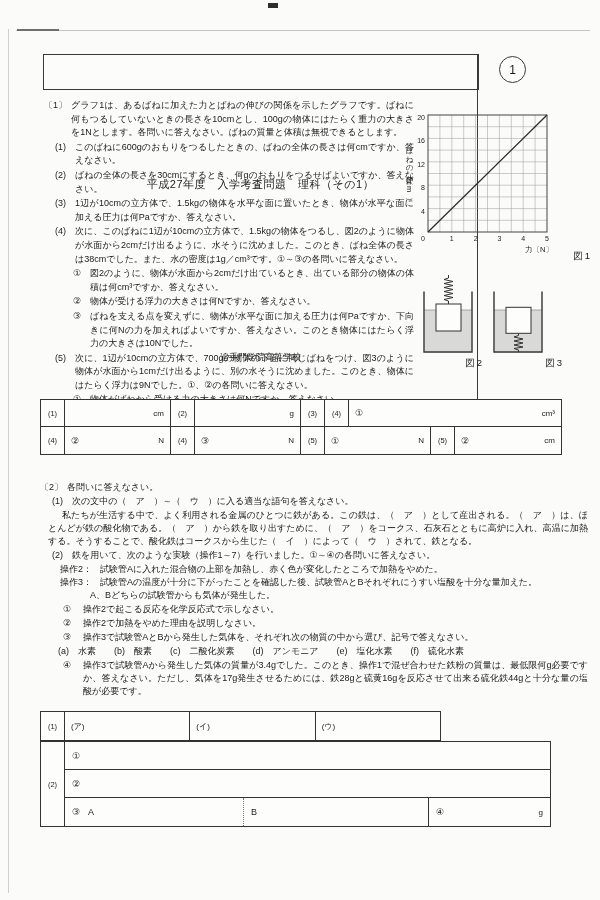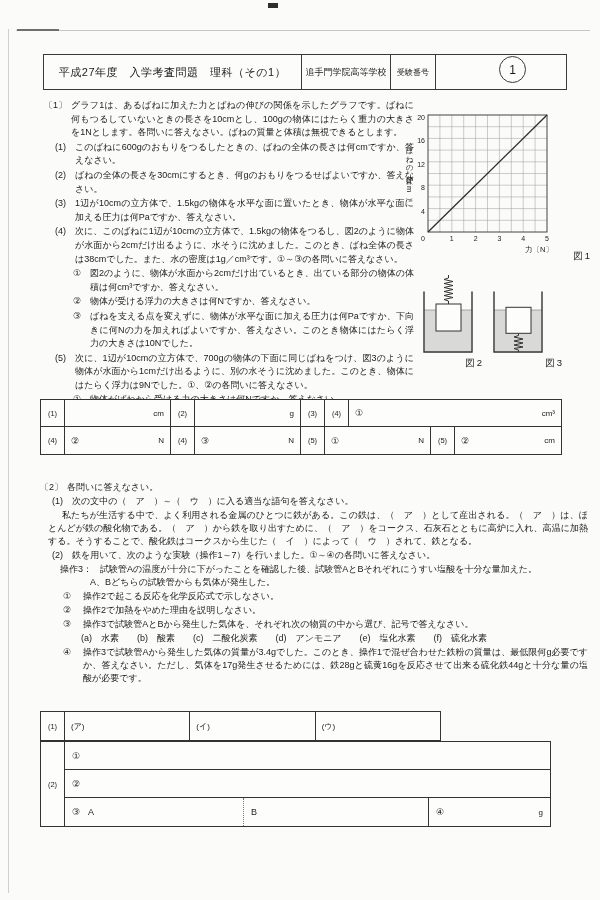--- a/index.html
+++ b/index.html
@@ -11,21 +11,21 @@
   *{box-sizing:border-box;}
   .abs{position:absolute;}
 
   
   .scan-vline{position:absolute;left:8px;top:29px;width:1px;height:864px;background:#cfcfcc;}
   .scan-hline{position:absolute;left:16px;top:30px;width:574px;height:1px;background:#c6c6c2;}
   .scan-dash{position:absolute;left:17px;top:29px;width:42px;height:2px;background:#6f6f6c;}
   .scan-mark{position:absolute;left:268px;top:3px;width:10px;height:5px;background:#2e2e2c;}
 
   
-  .header{position:absolute;left:43px;top:54px;width:524px;height:36px;display:flex;border:1.4px solid #3a3a3a;background:#fcfcfb;}
+  .header{position:absolute;left:43px;top:54px;width:436px;height:36px;display:flex;border:1.4px solid #3a3a3a;background:#fcfcfb;flex-direction:column;}
   .h-title{flex:0 0 258px;display:flex;align-items:center;justify-content:center;font-size:11px;letter-spacing:.5px;border-right:1px solid #3a3a3a;}
   .h-school{flex:0 0 89px;display:flex;align-items:center;justify-content:center;font-size:9px;border-right:1px solid #3a3a3a;}
   .h-examlbl{flex:0 0 45px;display:flex;align-items:center;justify-content:center;font-size:8px;border-right:1px solid #3a3a3a;}
   .h-exambox{flex:1;}
   .pagecircle{position:absolute;left:499px;top:56px;width:27px;height:27px;border:1.2px solid #3a3a3a;border-radius:50%;display:flex;align-items:center;justify-content:center;font-size:12px;background:#fcfcfb;}
 
   
   .qblock{position:absolute;}
   #q1{left:44px;top:99px;width:370px;font-size:9px;line-height:13.6px;}
   #q2{left:40px;top:481px;width:548px;font-size:9px;line-height:13.1px;}
@@ -36,21 +36,21 @@
   .item .plbl{flex:0 0 20px;}
   .subitem{margin-left:29px;margin-top:1px;}
   .subitem .plbl{flex:0 0 17px;}
   #q2 .item{margin-left:12px;}
   #q2 .passage{margin-left:8px;text-indent:14px;text-align:justify;margin-top:1px;}
   #q2 .step{margin-left:20px;}
   #q2 .step .plbl{flex:0 0 40px;}
   #q2 .stepcont{margin-left:50px;}
   #q2 .subitem{margin-left:23px;}
   #q2 .subitem .plbl{flex:0 0 20px;}
-  #q2 .choices{margin-left:41px;margin-top:1px;}
+  #q2 .choices{margin-left:18px;margin-top:1px;}
 
   
   #graph{left:402px;top:107px;}
   svg text{font-family:"Liberation Sans","DejaVu Sans",sans-serif;fill:#222;}
   .ylabel{position:absolute;left:404px;top:141px;height:100px;writing-mode:vertical-rl;text-orientation:mixed;font-size:7.5px;letter-spacing:1px;color:#222;}
   .figcap{position:absolute;font-size:9.5px;text-align:right;letter-spacing:2px;}
   #cap1{left:402px;top:250px;width:190px;}
   #cap2{left:412px;top:357px;width:72px;}
   #cap3{left:492px;top:357px;width:72px;}
   #figs{left:412px;top:268px;}
@@ -262,20 +262,24 @@
   <div class="para item">
     <span class="plbl">(1)</span>
       <span class="ptxt">次の文中の（　ア　）～（　ウ　）に入る適当な語句を答えなさい。</span>
   </div>
   <div class="passage">私たちが生活する中で、よく利用される金属のひとつに鉄がある。この鉄は、（　ア　）として産出される。（　ア　）は、ほとんどが鉄の酸化物である。（　ア　）から鉄を取り出すために、（　ア　）をコークス、石灰石とともに高炉に入れ、高温に加熱する。そうすることで、酸化鉄はコークスから生じた（　イ　）によって（　ウ　）されて、鉄となる。</div>
   <div class="para item">
     <span class="plbl">(2)</span>
       <span class="ptxt">鉄を用いて、次のような実験（操作1～7）を行いました。①～④の各問いに答えなさい。</span>
   </div>
   <div class="para step">
+    <span class="plbl">操作2：</span>
+      <span class="ptxt">試験管Aに入れた混合物の上部を加熱し、赤く色が変化したところで加熱をやめた。</span>
+  </div>
+  <div class="para step">
     <span class="plbl">操作3：</span>
       <span class="ptxt">試験管Aの温度が十分に下がったことを確認した後、試験管AとBそれぞれにうすい塩酸を十分な量加えた。</span>
   </div>
   <div class="stepcont">A、Bどちらの試験管からも気体が発生した。</div>
   <div class="para subitem">
     <span class="plbl">①</span>
       <span class="ptxt">操作2で起こる反応を化学反応式で示しなさい。</span>
   </div>
   <div class="para subitem">
     <span class="plbl">②</span>

